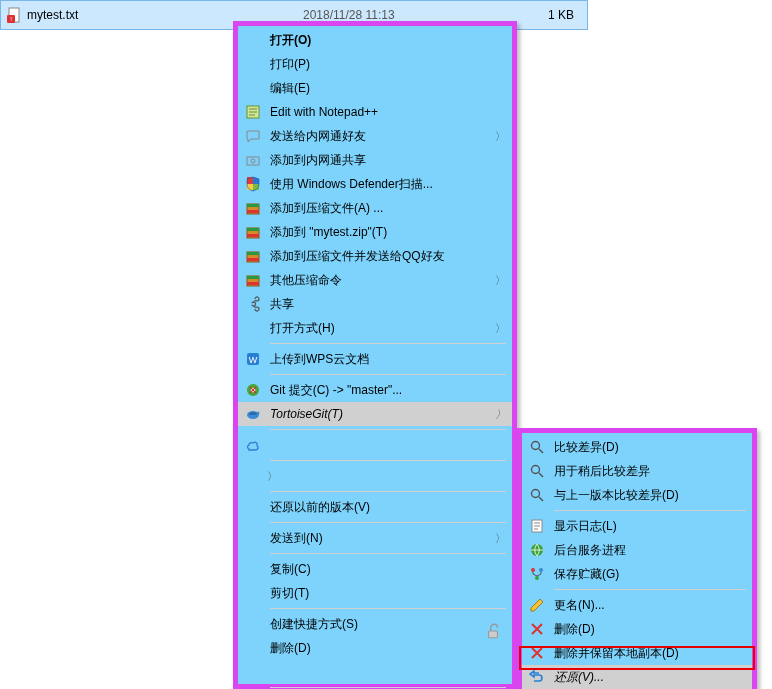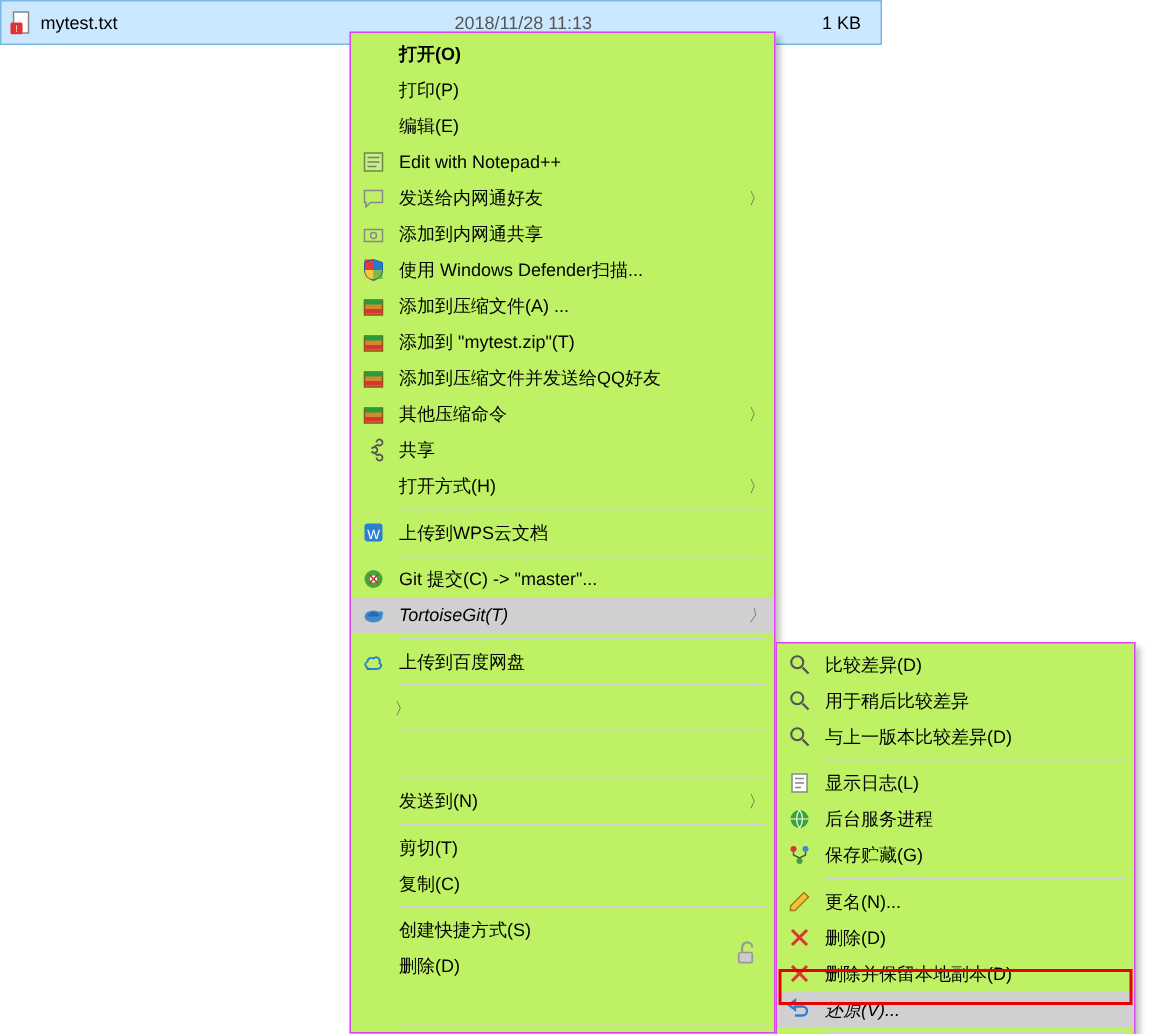--- a/index.html
+++ b/index.html
@@ -14,22 +14,22 @@
   }
   .file-row .icon-slot { width: 18px; height: 18px; display: inline-flex; align-items:center; justify-content:center; }
   .file-row .fname { flex: 0 0 260px; padding-left: 4px; }
   .file-row .fdate { flex: 0 0 115px; color: #555; margin-left: 20px; }
   .file-row .ftype { flex: 0 0 130px; color: #555; margin-top: 40px; }
   .file-row .fsize { flex: 1 1 auto; text-align: left; color: #000000; padding-right: 8px; }
 
   
   .ctxmenu {
     position: absolute;
-    background: #bef264;
-    border: 1px solid #d946ef;
+    background: #7dd3fc;
+    border: 5px solid #d946ef;
     box-shadow: 3px 3px 4px rgba(0,0,0,0.25);
     padding: 2px 0;
   }
   #menu1 { left: 233px; top: 21px; width: 284px; height: 668px; }
   #menu2 { left: 517px; top: 380px; width: 240px; height: 309px; margin-top: 48px; }
 
   .item {
     display: flex; align-items: center;
     height: 24px;
     padding: 0 6px 0 4px;
@@ -219,53 +219,53 @@
   </div>
 
   <div class="sep"></div>
 
   <div class="item">
     <span class="ico">
       <svg width="16" height="16" viewBox="0 0 16 16">
           <path d="M4 12c-2-1-2-3 0-4 0-2 2-3 4-2 2-2 5 0 4 3 2 1 1 4-2 4H4z" fill="none" stroke="#2a7fd4" stroke-width="1.3"></path>
         </svg>
     </span>
-    <span class="label">上传到百度网盘</span>
-  </div>
-
-  <div class="sep"></div>
-
-  <div class="item">
-    <span class="ico"></span>
-    <span class="arrow">〉</span>
-  </div>
-
-  <div class="sep"></div>
-
-  <div class="item">
-    <span class="ico"></span>
+  </div>
+
+  <div class="sep"></div>
+
+  <div class="item">
+    <span class="ico"></span>
+    <span class="arrow">〉</span>
+  </div>
+
+  <div class="sep"></div>
+
+  <div class="item">
+    <span class="ico"></span>
+    <span class="label">还原以前的版本(V)</span>
   </div>
 
   <div class="sep"></div>
 
   <div class="item">
     <span class="ico"></span>
     <span class="label">发送到(N)</span>
     <span class="arrow">〉</span>
   </div>
 
   <div class="sep"></div>
 
   <div class="item">
     <span class="ico"></span>
+    <span class="label">复制(C)</span>
+  </div>
+  <div class="item">
+    <span class="ico"></span>
     <span class="label">剪切(T)</span>
-  </div>
-  <div class="item">
-    <span class="ico"></span>
-    <span class="label">复制(C)</span>
   </div>
 
   <div class="sep"></div>
 
   <div class="item">
     <span class="ico"></span>
     <span class="label">创建快捷方式(S)</span>
   </div>
   <div class="item">
     <span class="ico"></span>

